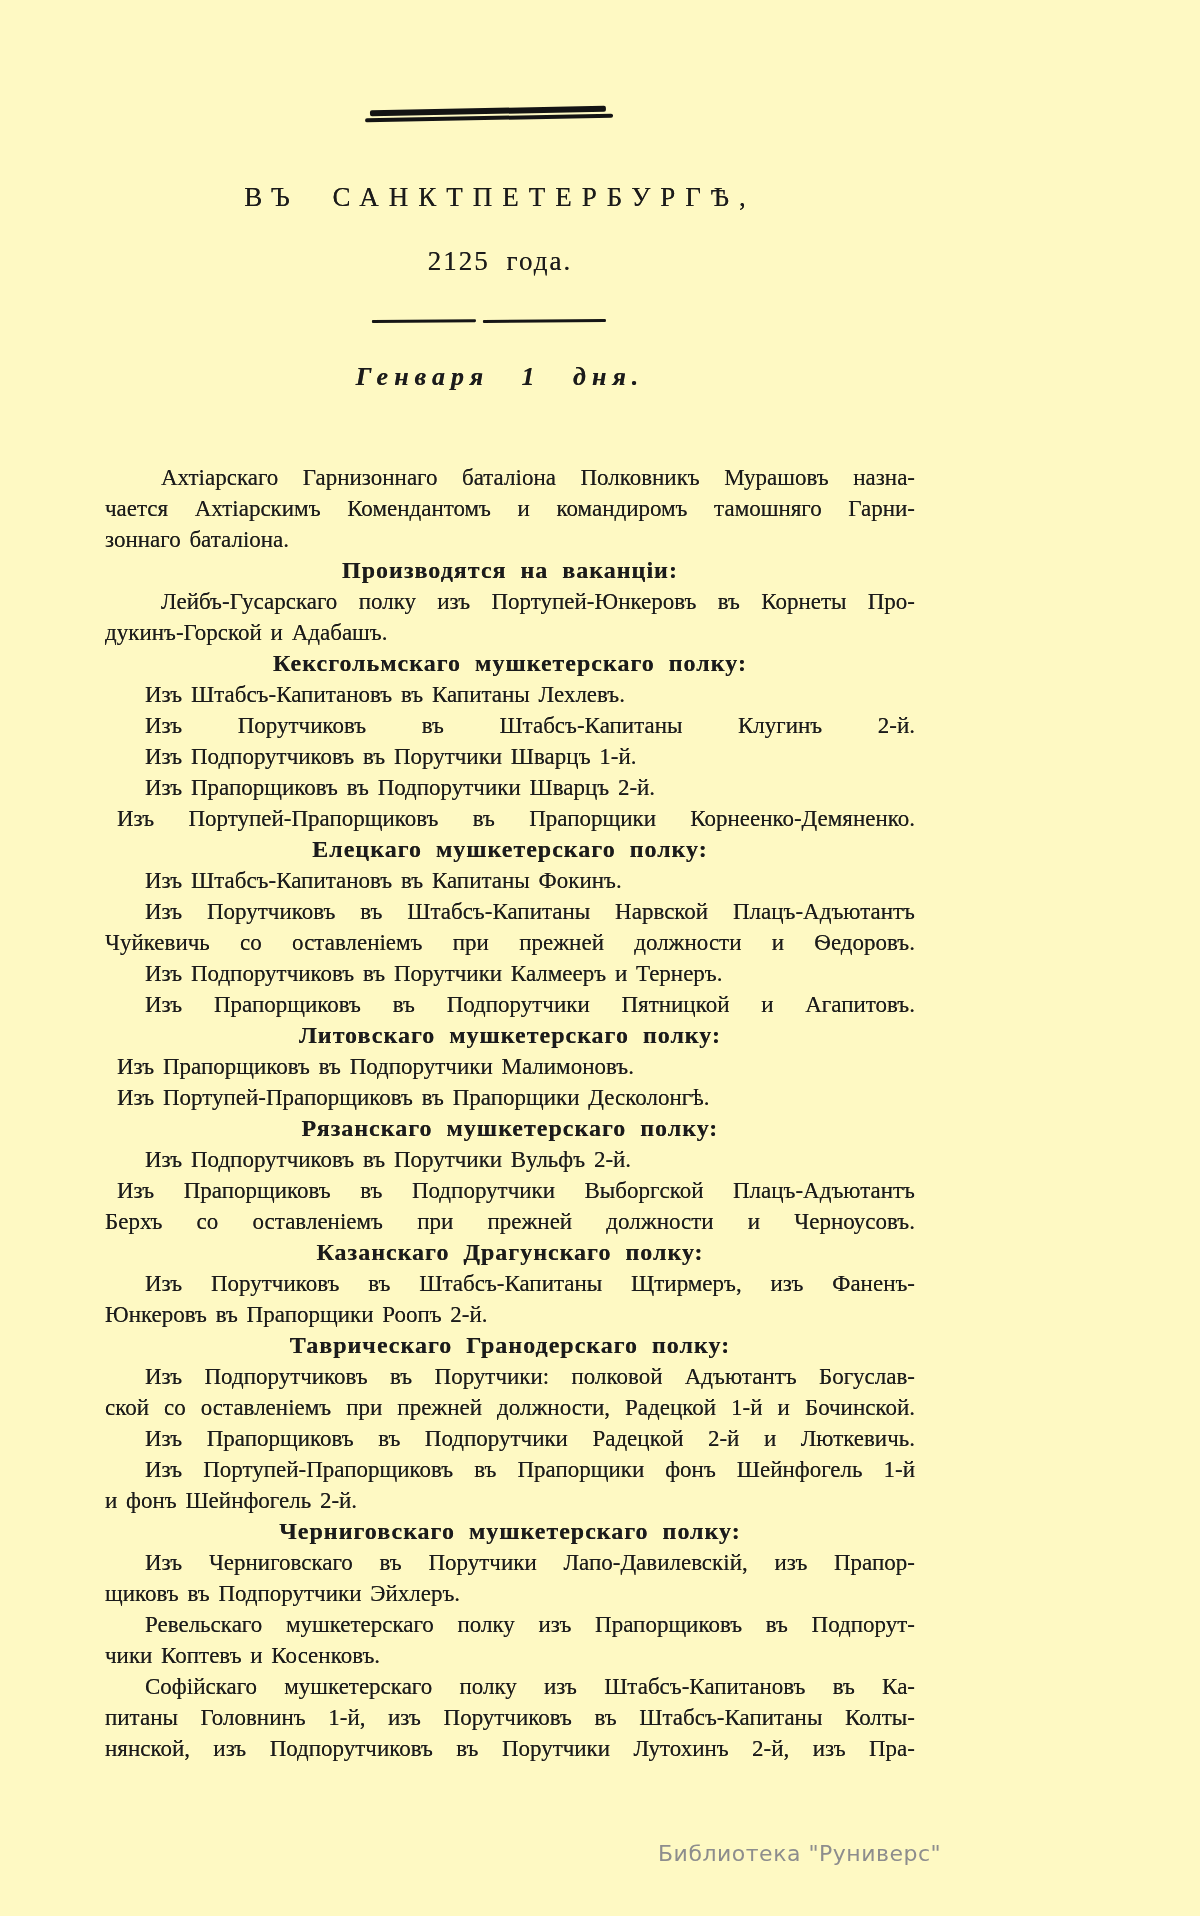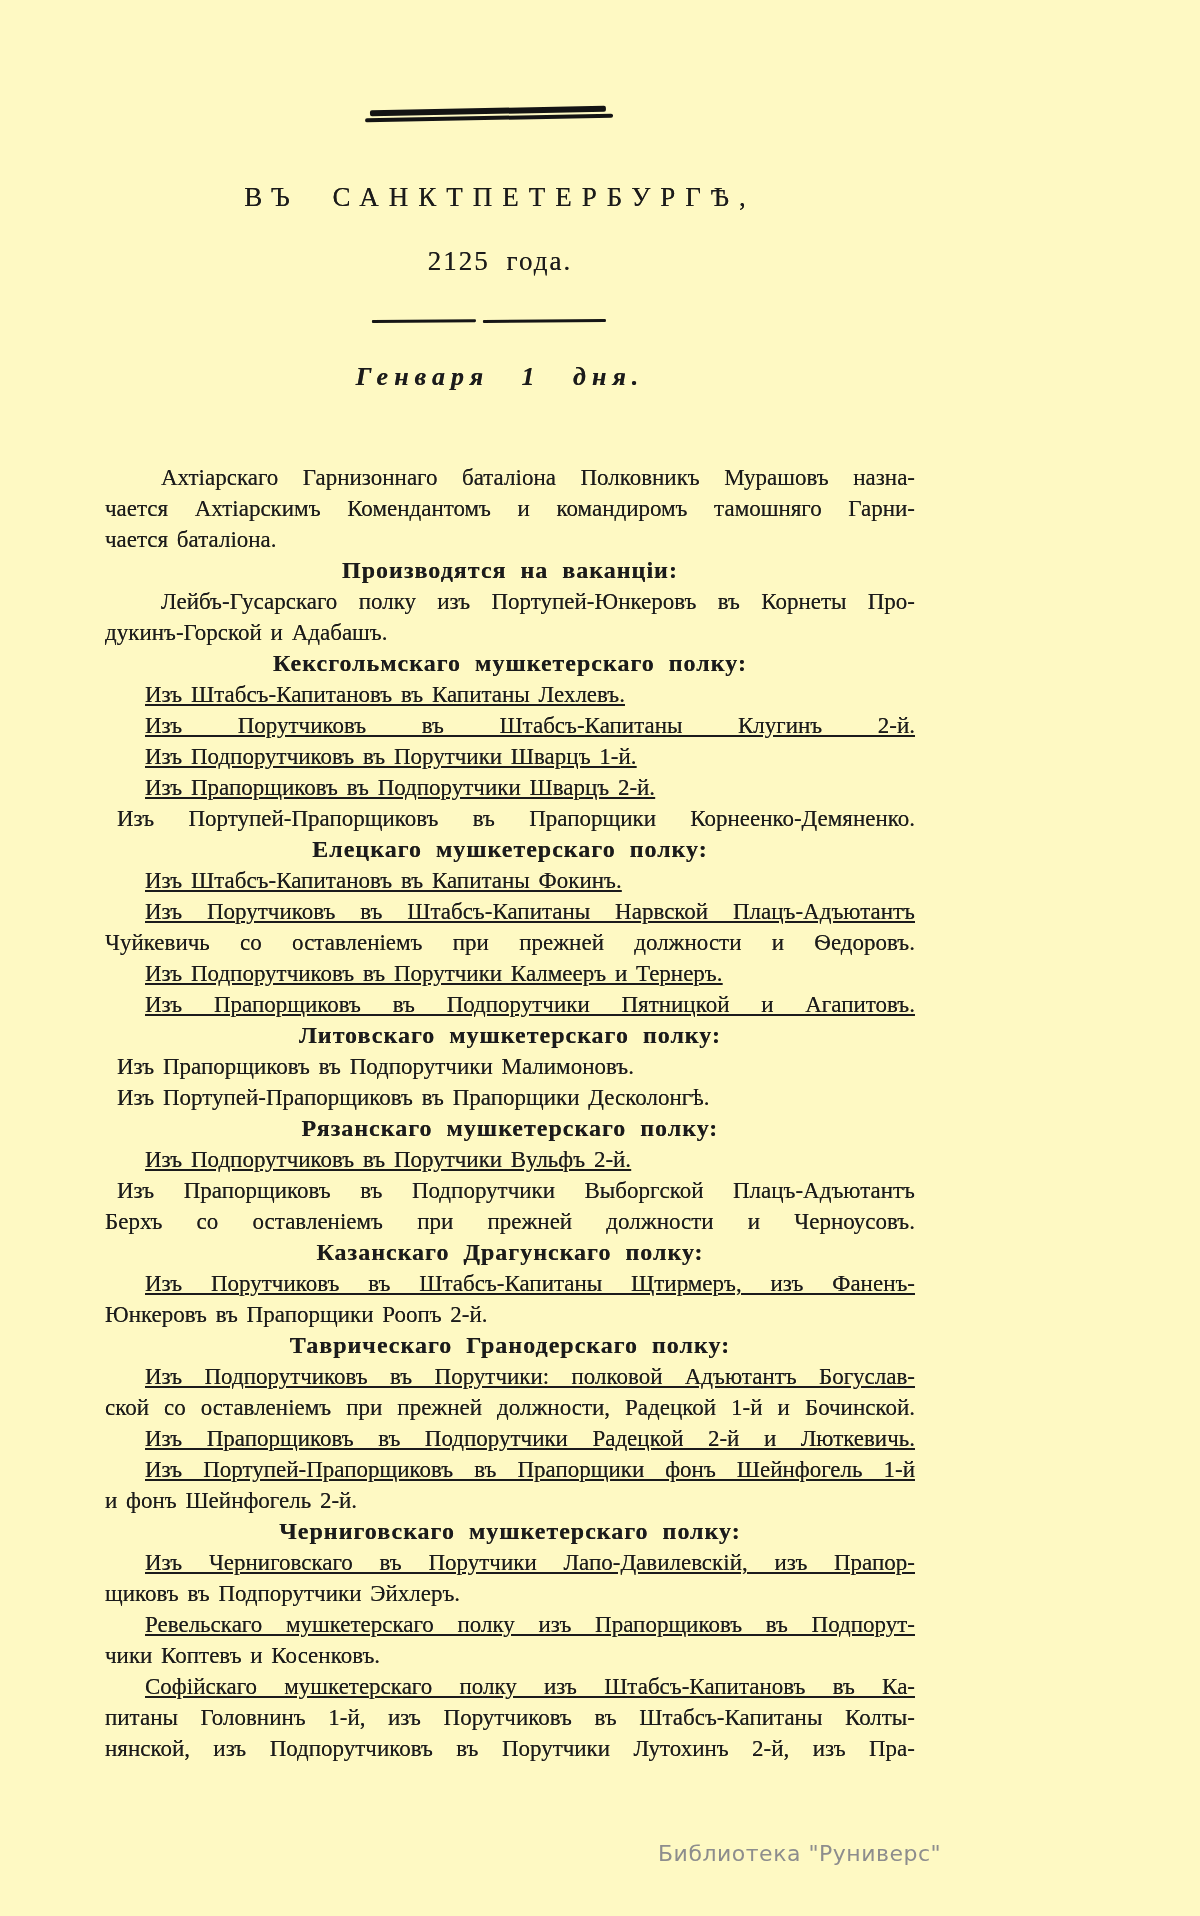--- a/index.html
+++ b/index.html
@@ -57,21 +57,21 @@
   
   .content {
     position:absolute; top:426px; left:105px; width:810px;
     font-size:23px; line-height:31px;
     word-spacing:3px;
     text-shadow:0 0 0.4px rgba(0,0,0,0.65);
     margin-top:36px;
   }
   .ln { min-height:31px; }
   .ln.i1 { text-indent:56px; }
-  .ln.i2 { text-indent:40px;text-decoration:underline; }
+  .ln.i2 { text-indent:40px; }
   .ln.i3 { text-indent:12px; }
   .ln.fill { text-align:justify; text-align-last:justify; }
   .head {
     text-align:center;
     font-weight:bold;
     font-size:24px;
     letter-spacing:1px; word-spacing:7px;
     line-height:31px;
   }
 
@@ -99,21 +99,21 @@
     <span class="seg s1"></span><span class="seg s2"></span>
   </div>
 
   <div class="date-heading">Генваря 1 дня.</div>
 
   <div class="content">
 
     <div class="para">
       <div class="ln i1 fill">Ахтіарскаго Гарнизоннаго баталіона Полковникъ Мурашовъ назна-</div>
       <div class="ln fill">чается Ахтіарскимъ Комендантомъ и командиромъ тамошняго Гарни-</div>
-      <div class="ln">чается баталіона.</div>
+      <div class="ln">зоннаго баталіона.</div>
     </div>
 
     <div class="head">Производятся на ваканціи:</div>
 
     <div class="para">
       <div class="ln i1 fill">Лейбъ-Гусарскаго полку изъ Портупей-Юнкеровъ въ Корнеты Про-</div>
       <div class="ln">дукинъ-Горской и Адабашъ.</div>
     </div>
 
     <div class="head">Кексгольмскаго мушкетерскаго полку:</div>

